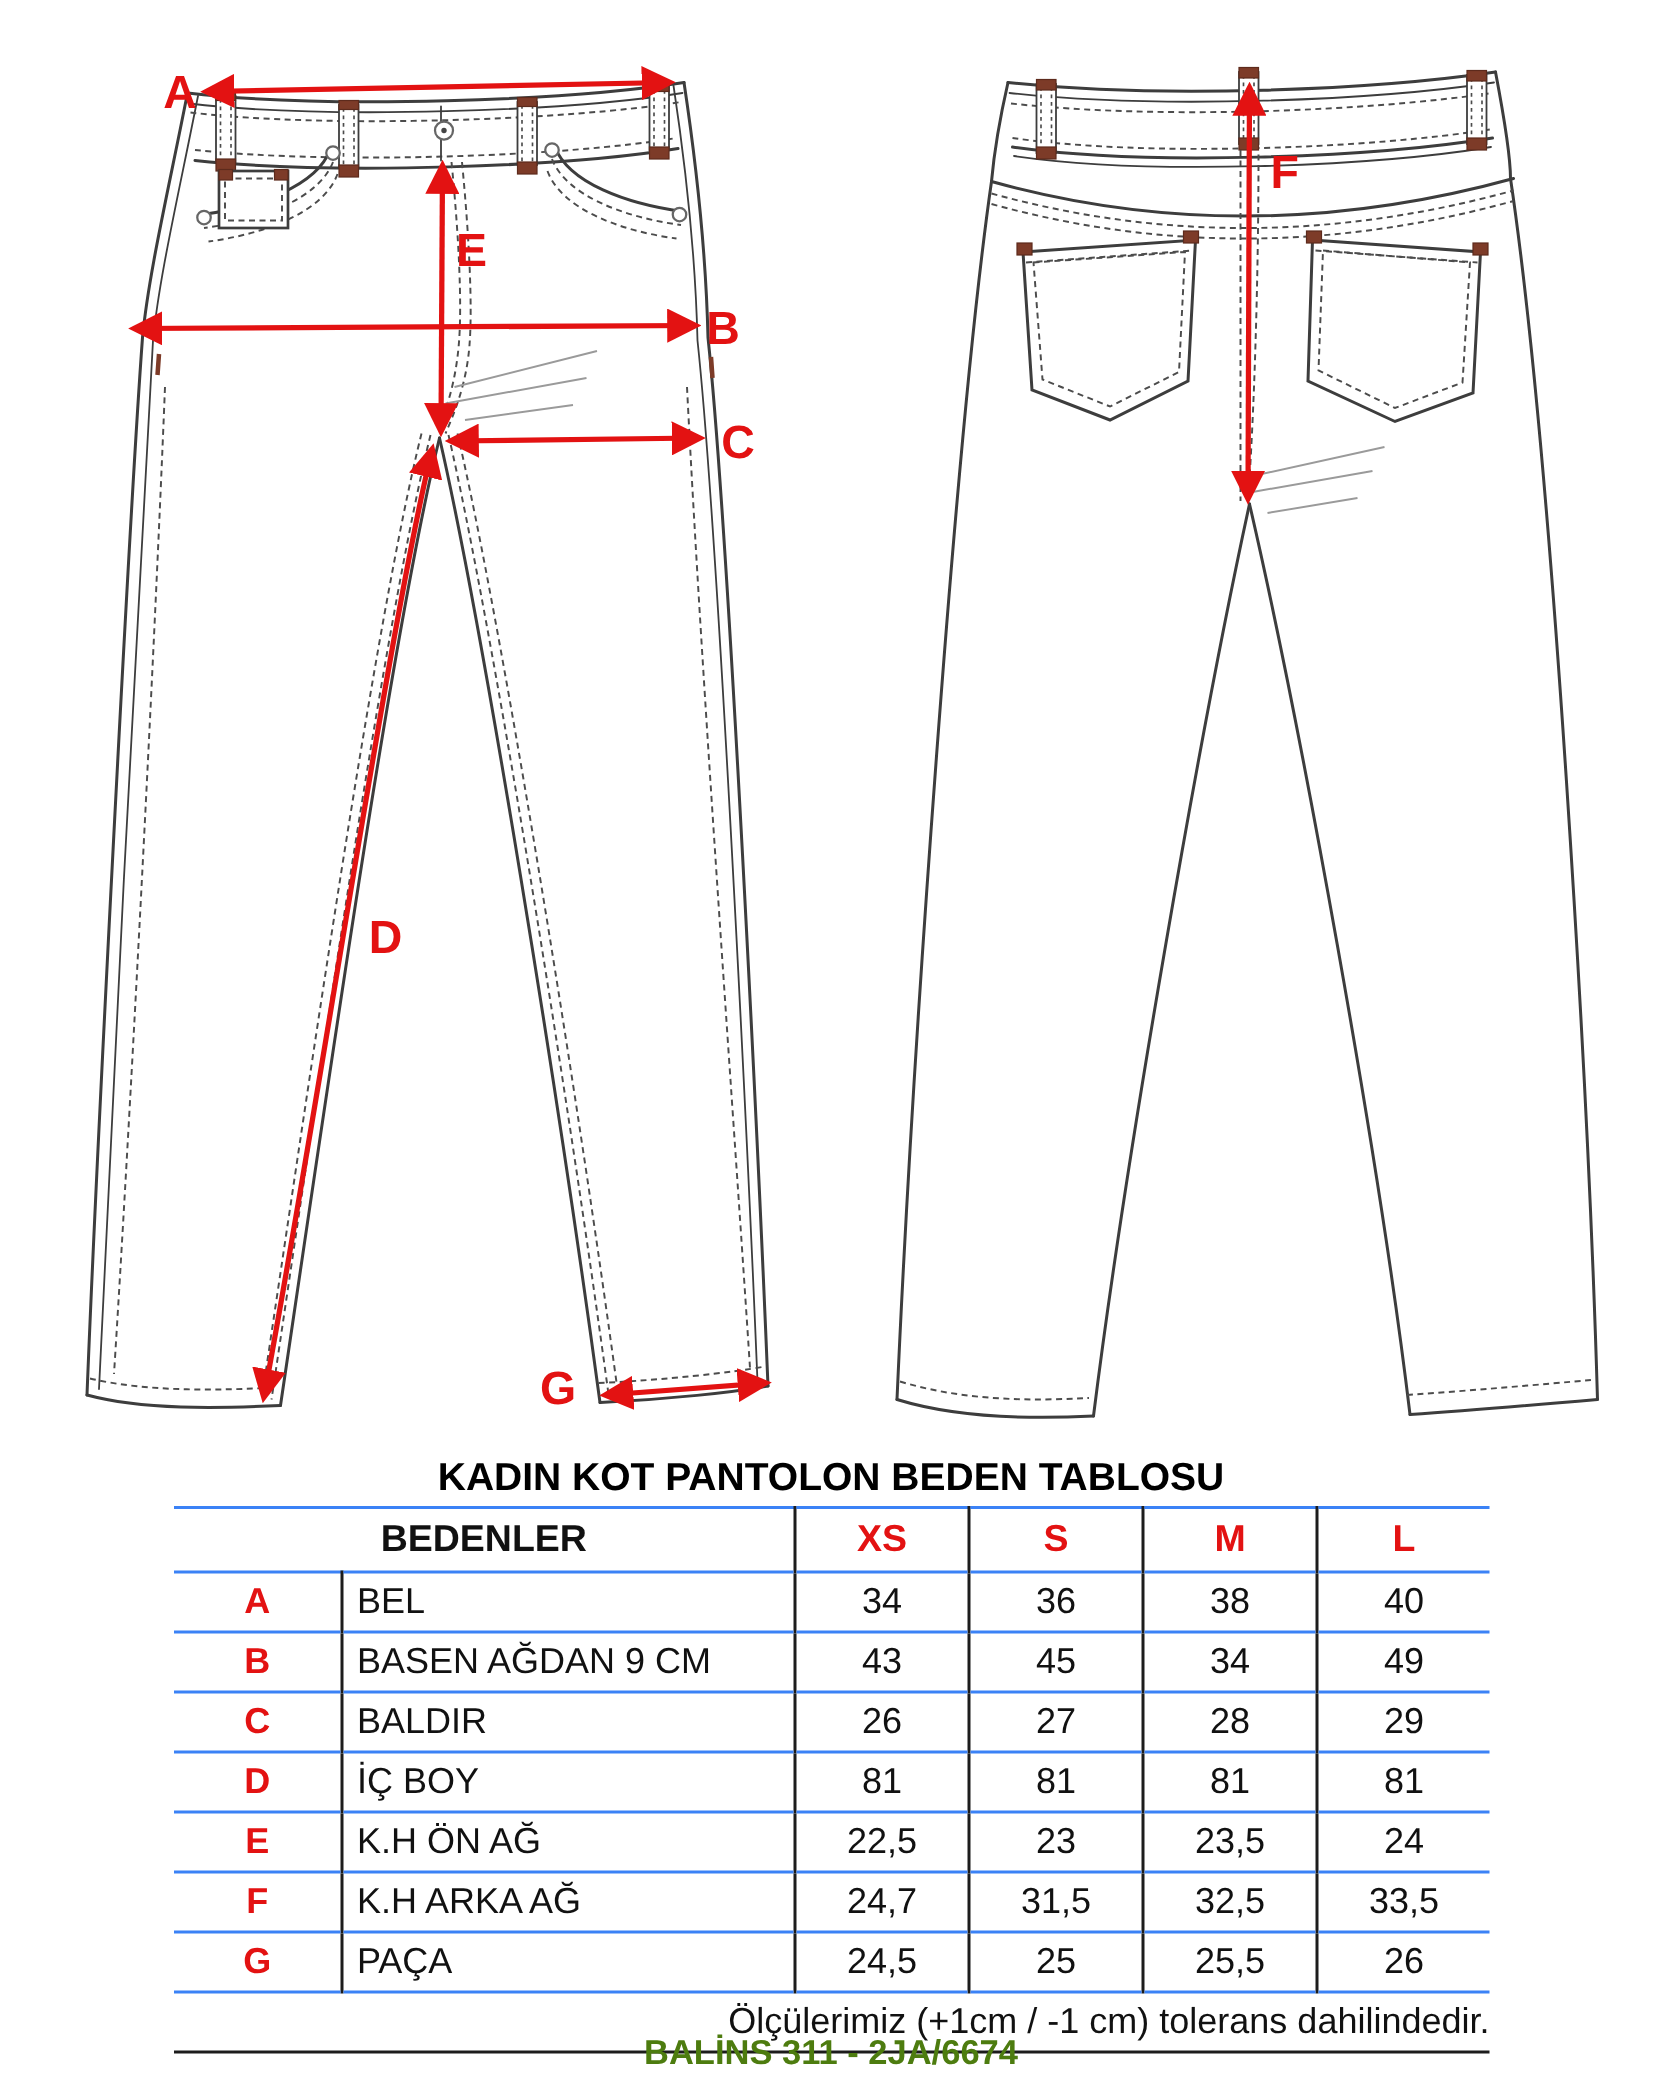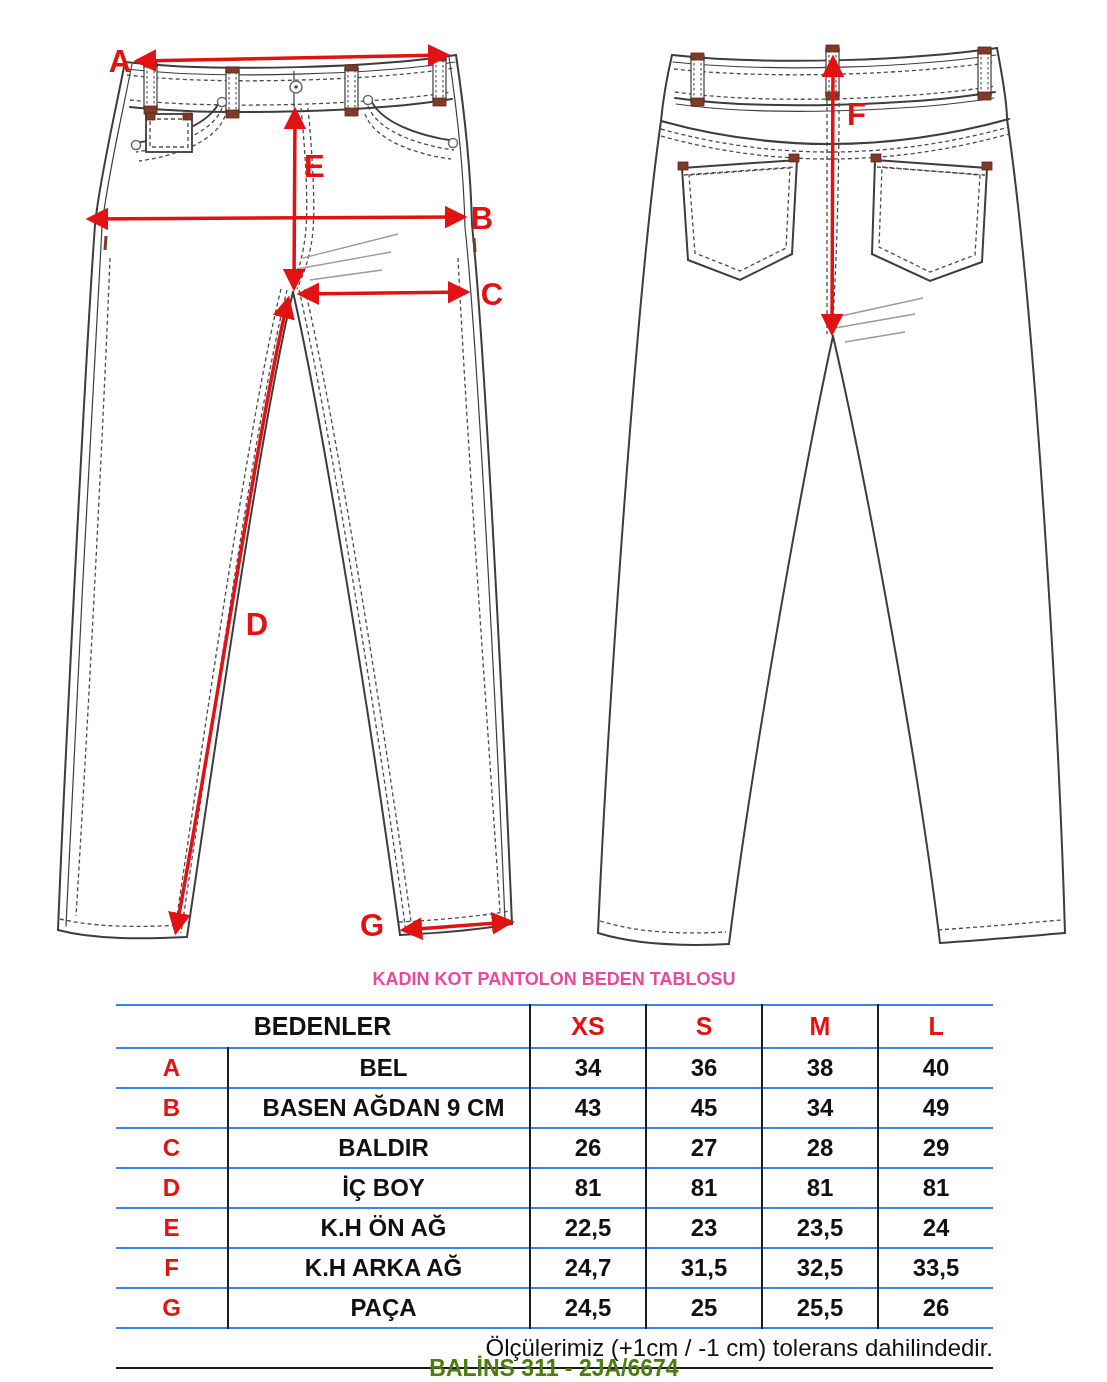--- a/index.html
+++ b/index.html
@@ -16,30 +16,30 @@
   .st2{fill:none;stroke:#4c4c4c;stroke-width:1.1;stroke-dasharray:2.5 2.5;}
   .wh{fill:#ffffff;}
   .brown{fill:#7d3b28;stroke:#5d2a1c;stroke-width:0.8;}
   .rivet{fill:#fff;stroke:#666;stroke-width:1.5;}
   .scr{fill:none;stroke:#9a9a9a;stroke-width:1.3;}
   .arrow{fill:none;stroke:#e31212;stroke-width:3.5;}
   .lbl{fill:#e31212;font-family:"Liberation Sans",sans-serif;font-size:31px;font-weight:bold;}
 
   
   .title{position:absolute;left:115px;width:878px;top:969px;text-align:center;
-         font-size:18px;font-weight:bold;color:#ec4899;letter-spacing:0;}
+         font-size:26px;font-weight:bold;color:#000000;letter-spacing:0;}
   table.size{position:absolute;left:116px;top:1004px;width:877px;border-collapse:collapse;
              table-layout:fixed;color:#111;}
   table.size td,table.size th{border-top:2px solid #3b82f6;padding:0;height:38px;
              font-size:24px;vertical-align:middle;margin-top:21px;}
   table.size tr.hdr th{height:41px;font-size:25px;}
   .vr{border-right:2px solid #1c1c1c;}
   .letter{color:#e31212;font-weight:bold;text-align:center;}
-  .rowlabel{font-weight:bold;text-align:center;padding-left:9px !important;}
-  .val{text-align:center;font-weight:bold;}
+  .rowlabel{font-weight:normal;text-align:left;padding-left:9px !important;}
+  .val{text-align:center;font-weight:normal;}
   .sizehead{color:#e31212;font-weight:bold;}
   .gshead{font-weight:bold;text-align:center;}
   td.tol{border-bottom:2px solid #1c1c1c;text-align:right;font-size:22px;height:37px;}
   .model{position:absolute;left:115px;width:878px;top:1355px;text-align:center;
          font-size:23px;font-weight:bold;color:#4d7c0f;}
 </style>
 </head>
 <body>
 
 <div class="page">

